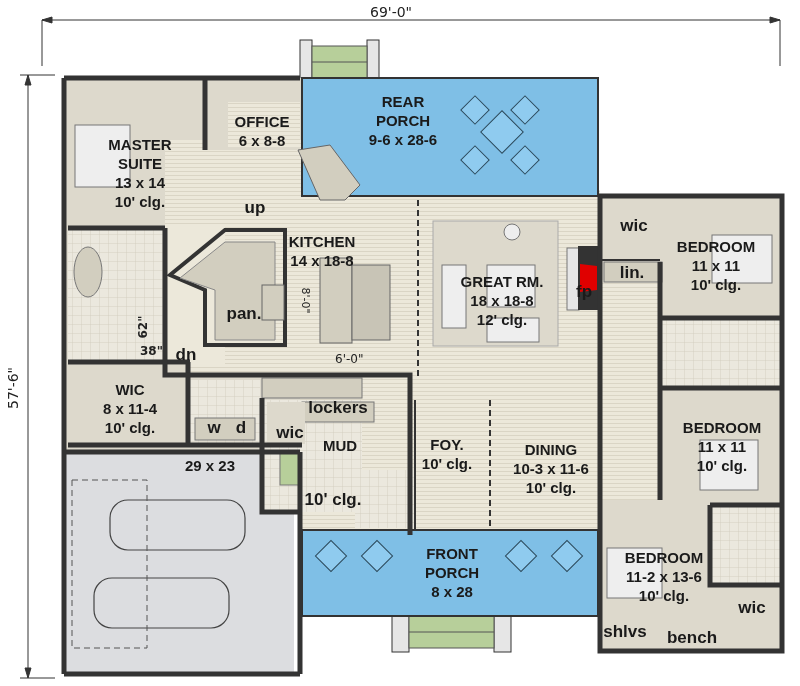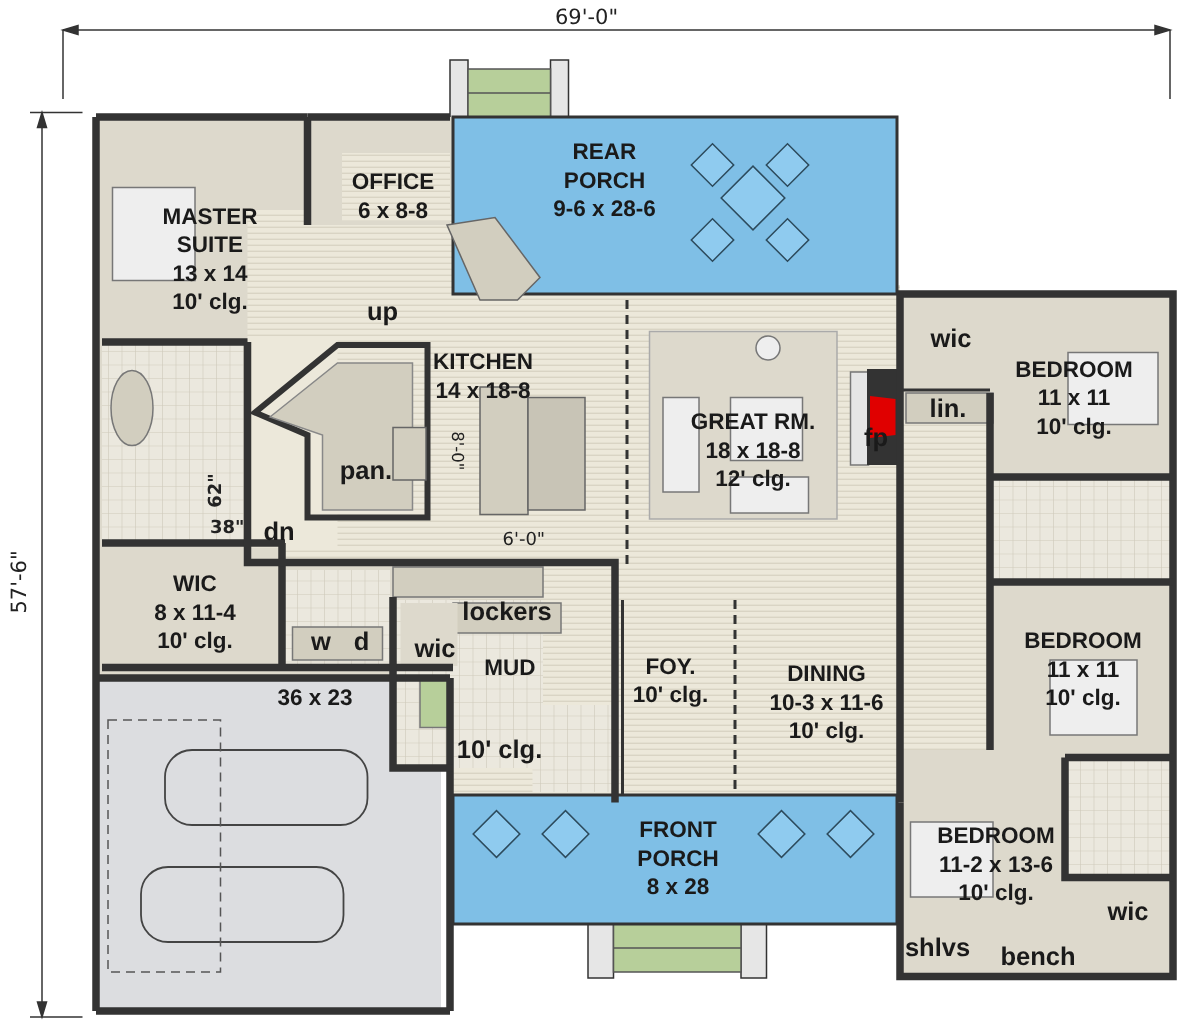--- a/index.html
+++ b/index.html
@@ -190,21 +190,21 @@
   <span>BEDROOM</span>
   <span>11-2 x 13-6</span>
   <span>10' clg.</span>
 </div>
 <div class="lbl" style="left:130px;top:380px;">
   <span>WIC</span>
   <span>8 x 11-4</span>
   <span>10' clg.</span>
 </div>
 <div class="lbl" style="left:210px;top:456px;">
-  <span>36 x 23</span>
+  <span>29 x 23</span>
 </div>
 <div class="lbl" style="left:340px;top:436px;">
   <span>MUD</span>
 </div>
 <div class="lbl sm" style="left:333px;top:492px;">
   <span>10' clg.</span>
 </div>
 <div class="lbl" style="left:447px;top:435px;">
   <span>FOY.</span>
   <span>10' clg.</span>

